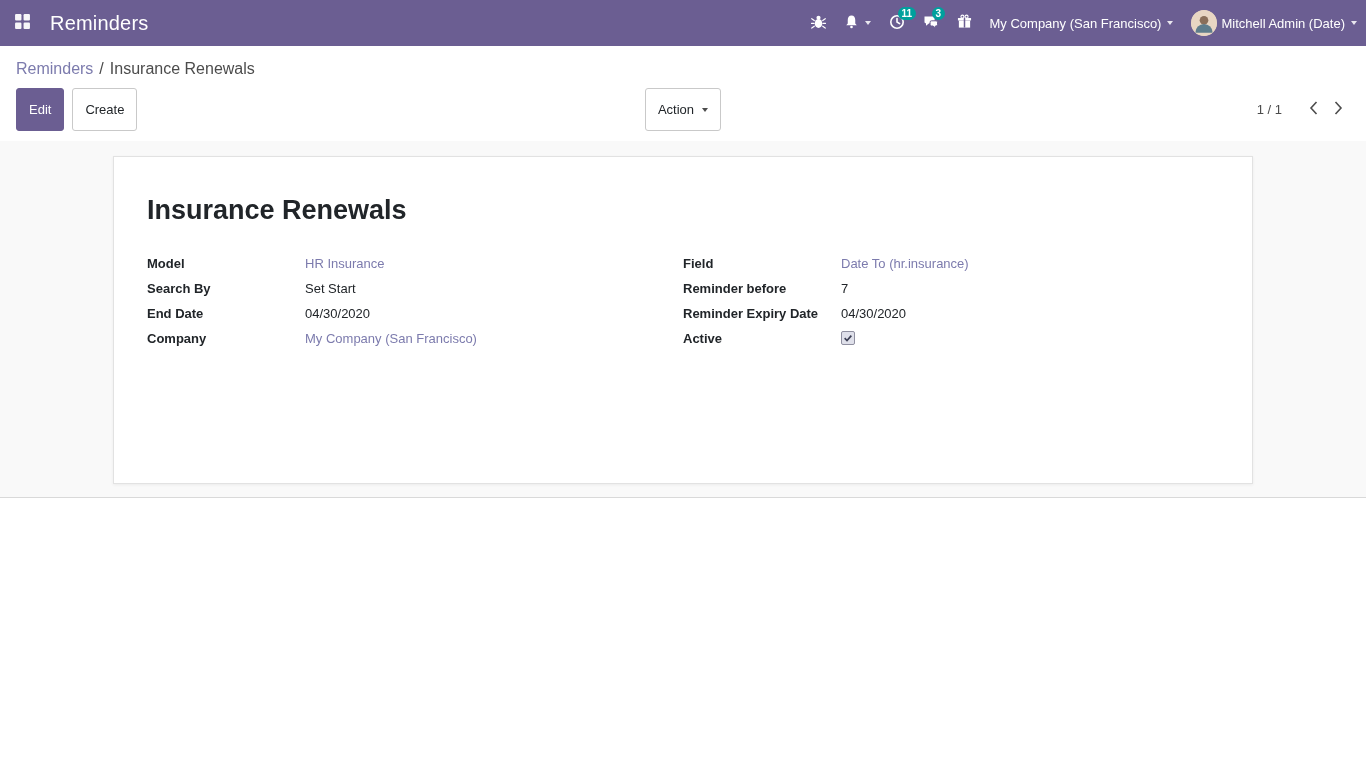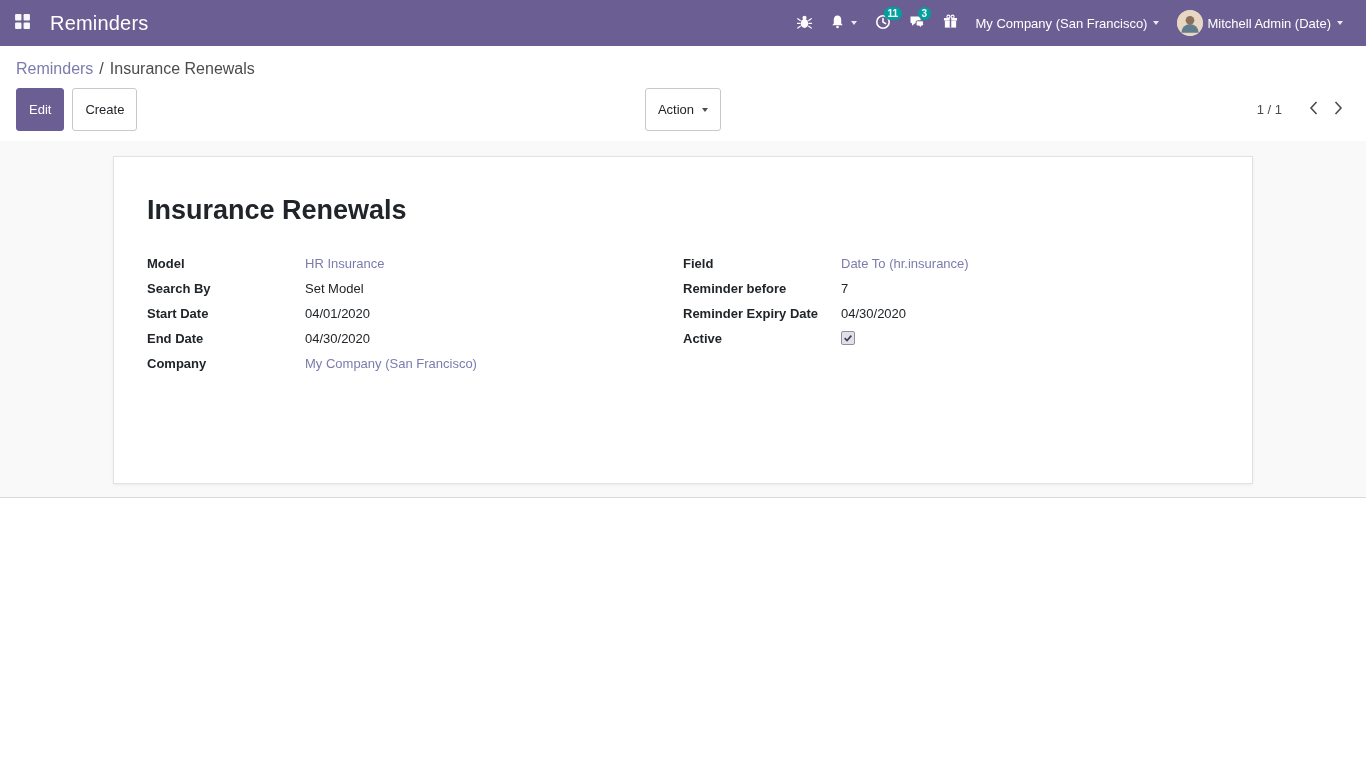--- a/index.html
+++ b/index.html
@@ -11,21 +11,21 @@
   *{box-sizing:border-box;}
   html,body{margin:0;padding:0;}
   body{
     width:1366px;height:768px;overflow:hidden;background:#fff;
     font-family:"Liberation Sans",sans-serif;font-size:13px;color:#212529;
   }
   
   .navbar{height:46px;background:var(--navbar-bg,#6b5e92);color:#fff;display:flex;align-items:center;}
   .apps-btn{width:44px;height:46px;display:flex;align-items:center;justify-content:center;cursor:pointer;}
   .app-title{font-size:20px;font-weight:400;margin-left:6px;letter-spacing:.2px;cursor:pointer;}
-  .systray{margin-left:auto;display:flex;align-items:center;height:100%;padding-right:14px;}
+  .systray{margin-left:auto;display:flex;align-items:center;height:100%;}
   .systray-item{position:relative;display:flex;align-items:center;gap:4px;padding:0 9px;height:100%;cursor:pointer;color:#fff;}
   .badge{position:absolute;top:7px;left:calc(50% + 1px);background:var(--badge,#00a09d);color:#fff;
     border-radius:8px;font-size:10px;line-height:13px;padding:0 4px;min-width:8px;text-align:center;font-weight:bold;}
   .caret{display:inline-block;width:0;height:0;border-left:3.5px solid transparent;border-right:3.5px solid transparent;
     border-top:4px solid currentColor;opacity:.85;margin-left:2px;}
   .avatar{width:26px;height:26px;border-radius:50%;overflow:hidden;display:inline-block;flex:0 0 auto;background:#e8d6c3;}
   .menu-label{font-size:13px;}
   .ribbon-gap{fill:var(--navbar-bg,#6b5e92);}
   .navbar-stroke{stroke:var(--navbar-bg,#6b5e92);stroke-width:1;}
   
@@ -197,25 +197,21 @@
 
       <div class="o-col">
         <table class="o-fields">
           <tbody>
               <tr>
             <td class="o-label">Model</td>
             <td class="o-value"><a>HR Insurance</a></td>
           </tr>
           <tr>
             <td class="o-label">Search By</td>
-            <td class="o-value"><span>Set Model</span></td>
-          </tr>
-          <tr>
-            <td class="o-label">Start Date</td>
-            <td class="o-value"><span>04/01/2020</span></td>
+            <td class="o-value"><span>Set Start</span></td>
           </tr>
           <tr>
             <td class="o-label">End Date</td>
             <td class="o-value"><span>04/30/2020</span></td>
           </tr>
           <tr>
             <td class="o-label">Company</td>
             <td class="o-value"><a>My Company (San Francisco)</a></td>
           </tr>
         </tbody>

